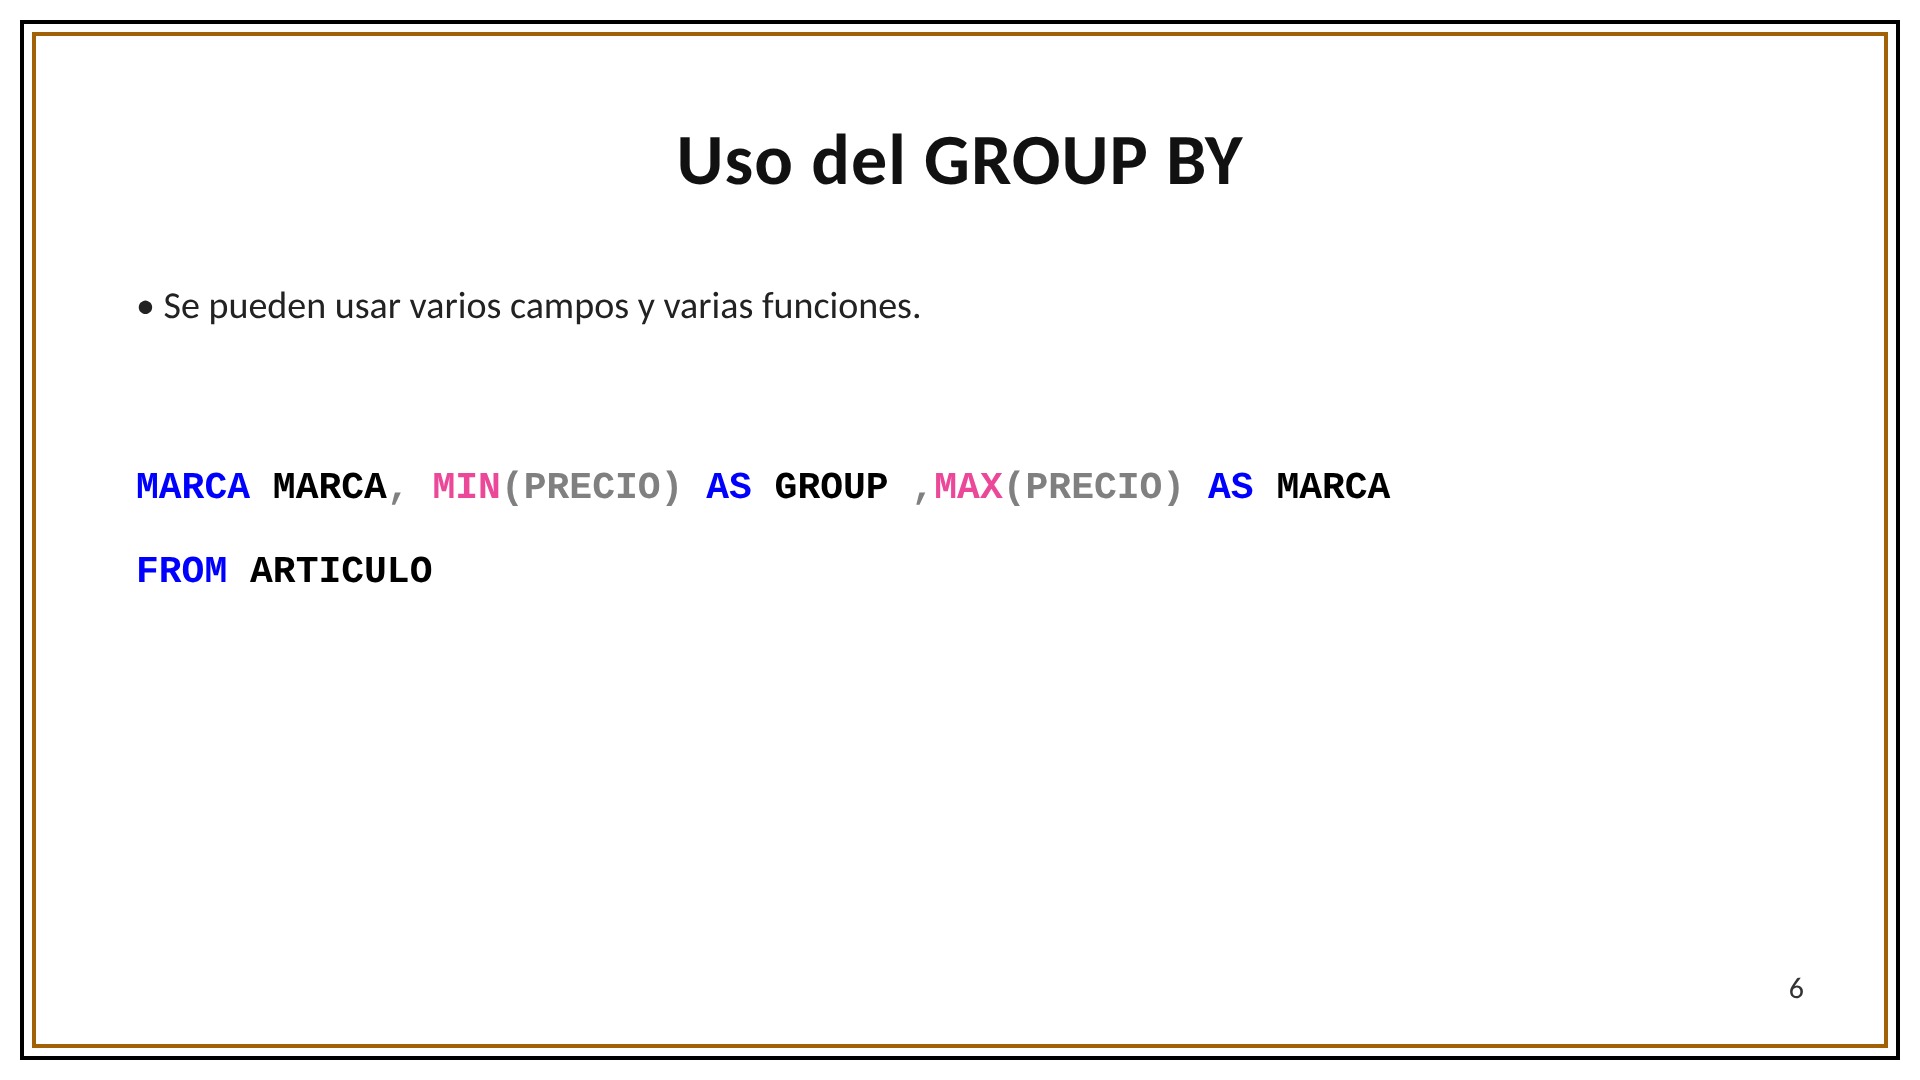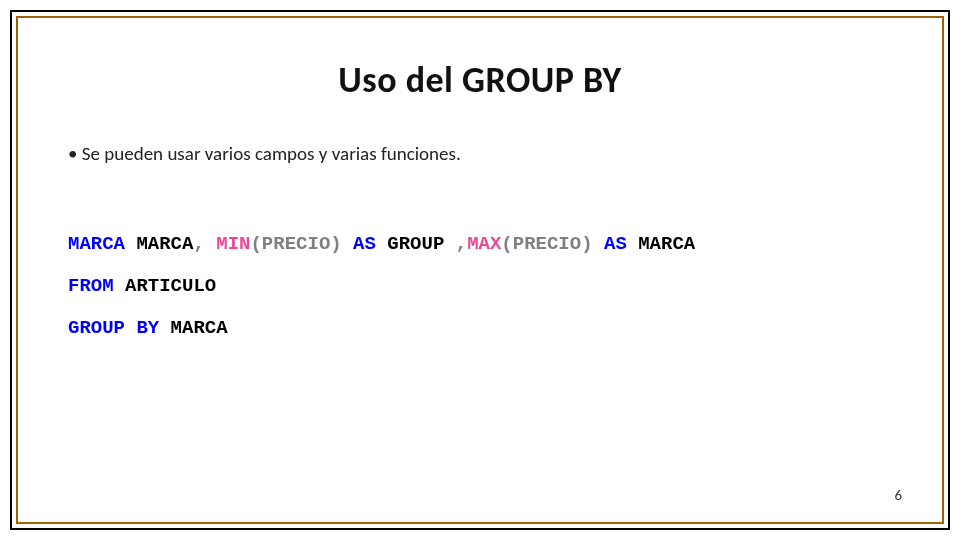--- a/index.html
+++ b/index.html
@@ -71,21 +71,18 @@
 
     <p class="bullet-line">Se pueden usar varios campos y varias funciones.</p>
 
     <div class="sql-block">
       <div>
         <span class="kw">MARCA</span><span> MARCA</span><span class="gy">,</span><span> </span><span class="fn">MIN</span><span class="gy">(PRECIO) </span><span class="kw">AS</span><span> GROUP </span><span class="gy"> ,</span><span class="fn">MAX</span><span class="gy">(PRECIO) </span><span class="kw">AS</span><span> MARCA</span>
       </div>
       <div>
         <span class="kw">FROM</span><span> ARTICULO</span>
       </div>
-      <div>
-        <span class="kw">GROUP BY</span><span> MARCA</span>
-      </div>
     </div>
 
     <div class="page-num">6</div>
 
   </div>
 </div>
 
 </body></html>

